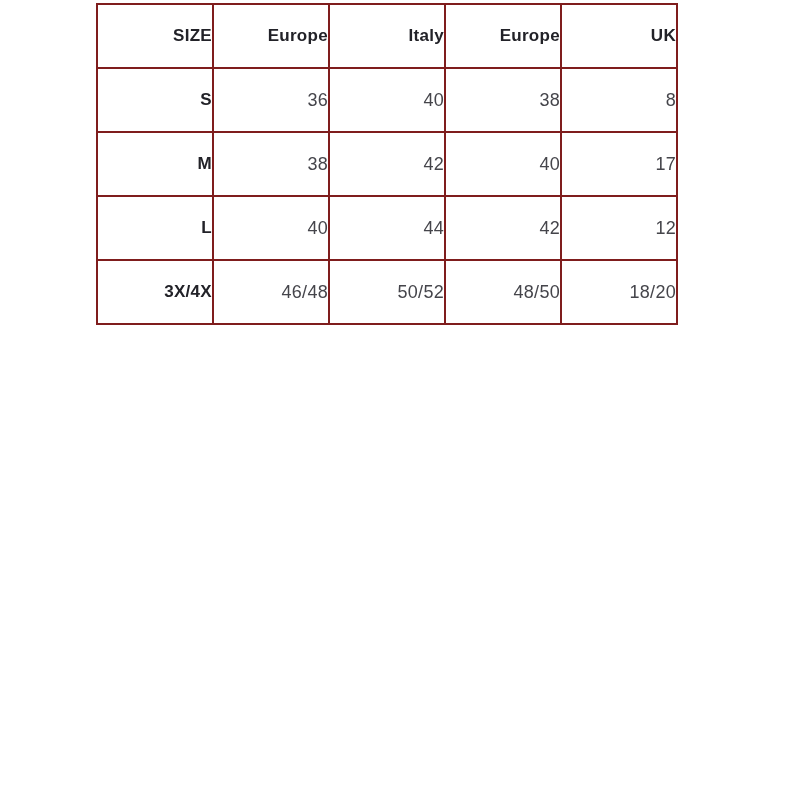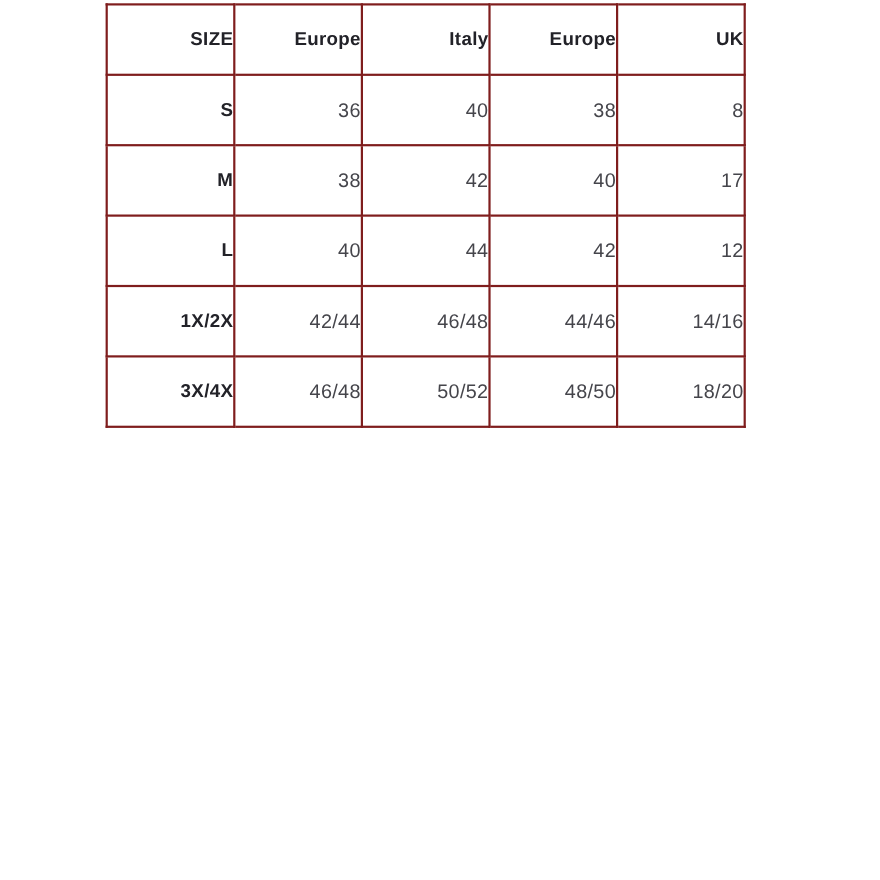--- a/index.html
+++ b/index.html
@@ -85,27 +85,20 @@
           <td class="value-cell">17</td>
         </tr>
         <tr>
           <td class="size-label">L</td>
           <td class="value-cell">40</td>
           <td class="value-cell">44</td>
           <td class="value-cell">42</td>
           <td class="value-cell">12</td>
         </tr>
         <tr>
-          <td class="size-label">1X/2X</td>
-          <td class="value-cell">42/44</td>
-          <td class="value-cell">46/48</td>
-          <td class="value-cell">44/46</td>
-          <td class="value-cell">14/16</td>
-        </tr>
-        <tr>
           <td class="size-label">3X/4X</td>
           <td class="value-cell">46/48</td>
           <td class="value-cell">50/52</td>
           <td class="value-cell">48/50</td>
           <td class="value-cell">18/20</td>
         </tr>
       </tbody>
   </table>
 
   <div class="table-gap"></div>

